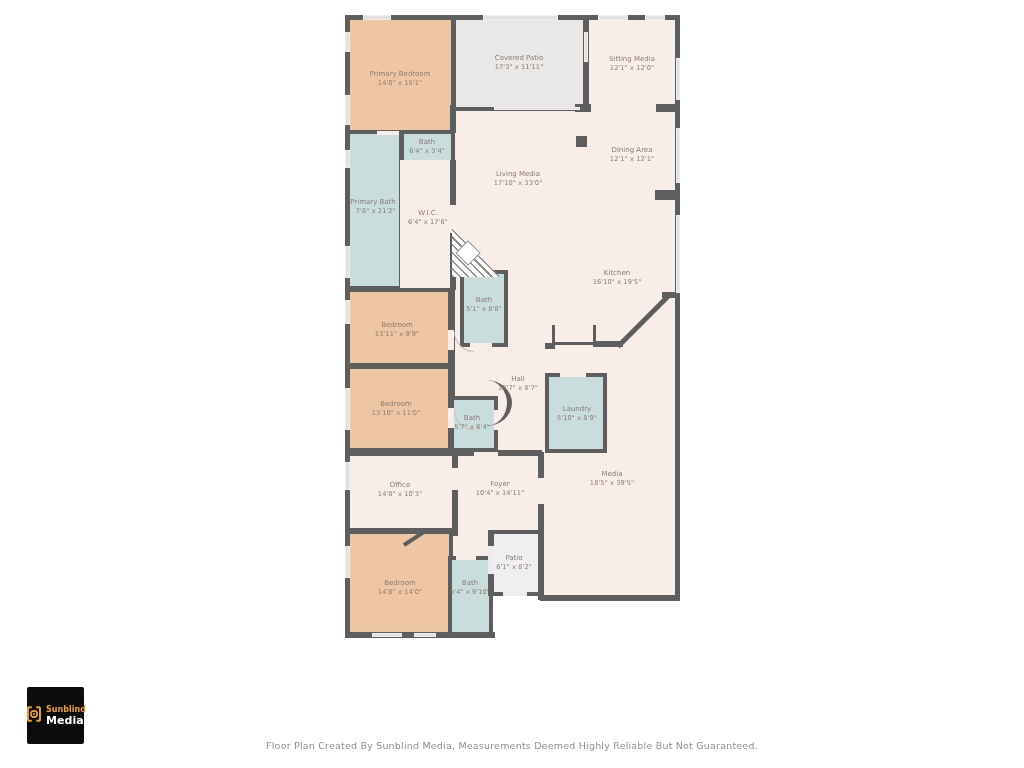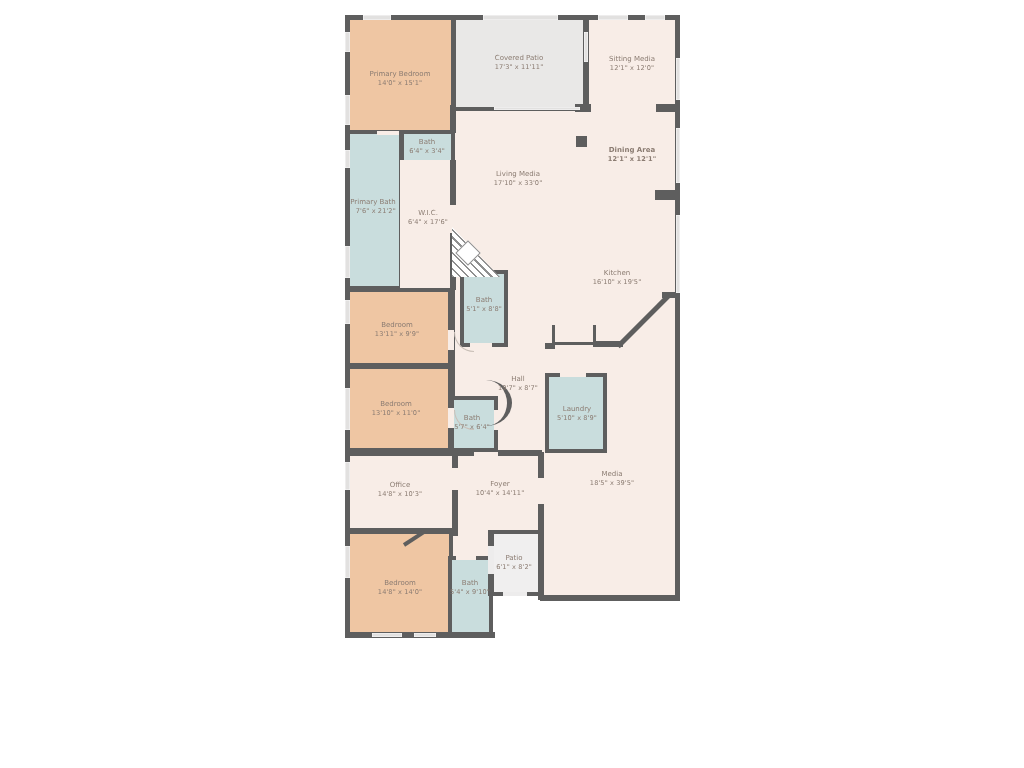--- a/index.html
+++ b/index.html
@@ -127,30 +127,45 @@
   <div class="decor arc-door" style="left:454px;top:332px;width:20px;height:20px;"></div>
   <div class="decor arc-door" style="left:454px;top:410px;width:20px;height:20px;"></div>
 
   <div class="label" style="left:400px;top:79px;"><span>Primary Bedroom</span><br><span class="dims">14'0" x 15'1"</span></div>
   <div class="label" style="left:519px;top:63px;"><span>Covered Patio</span><br><span class="dims">17'3" x 11'11"</span></div>
   <div class="label" style="left:632px;top:64px;"><span>Sitting Media</span><br><span class="dims">12'1" x 12'0"</span></div>
   <div class="label" style="left:427px;top:147px;"><span>Bath</span><br><span class="dims">6'4" x 3'4"</span></div>
   <div class="label" style="left:373px;top:207px;text-align:right;"><span>Primary Bath</span><br><span class="dims">7'6" x 21'2"</span></div>
   <div class="label" style="left:428px;top:218px;"><span>W.I.C.</span><br><span class="dims">6'4" x 17'6"</span></div>
   <div class="label" style="left:518px;top:179px;"><span>Living Media</span><br><span class="dims">17'10" x 33'0"</span></div>
-  <div class="label" style="left:632px;top:155px;font-weight:bold;"><span>Dining Area</span><br><span class="dims">12'1" x 12'1"</span></div>
+  <div class="label" style="left:632px;top:155px;"><span>Dining Area</span><br><span class="dims">12'1" x 12'1"</span></div>
   <div class="label" style="left:617px;top:278px;"><span>Kitchen</span><br><span class="dims">16'10" x 19'5"</span></div>
   <div class="label" style="left:484px;top:305px;"><span>Bath</span><br><span class="dims">5'1" x 8'8"</span></div>
   <div class="label" style="left:397px;top:330px;"><span>Bedroom</span><br><span class="dims">13'11" x 9'9"</span></div>
   <div class="label" style="left:396px;top:409px;"><span>Bedroom</span><br><span class="dims">13'10" x 11'0"</span></div>
   <div class="label" style="left:518px;top:384px;"><span>Hall</span><br><span class="dims">19'7" x 8'7"</span></div>
   <div class="label" style="left:472px;top:423px;"><span>Bath</span><br><span class="dims">5'7" x 6'4"</span></div>
   <div class="label" style="left:577px;top:414px;"><span>Laundry</span><br><span class="dims">5'10" x 8'9"</span></div>
   <div class="label" style="left:400px;top:490px;"><span>Office</span><br><span class="dims">14'8" x 10'3"</span></div>
   <div class="label" style="left:500px;top:489px;"><span>Foyer</span><br><span class="dims">10'4" x 14'11"</span></div>
   <div class="label" style="left:612px;top:479px;"><span>Media</span><br><span class="dims">18'5" x 39'5"</span></div>
   <div class="label" style="left:400px;top:588px;"><span>Bedroom</span><br><span class="dims">14'8" x 14'0"</span></div>
   <div class="label" style="left:470px;top:588px;"><span>Bath</span><br><span class="dims">5'4" x 9'10"</span></div>
   <div class="label" style="left:514px;top:563px;"><span>Patio</span><br><span class="dims">6'1" x 8'2"</span></div>
 
+  <div id="logo">
+    <span>
+      <svg width="18" height="18" viewBox="0 0 24 24">
+        <path d="M9 3 H5 Q4 3 4 4 V20 Q4 21 5 21 H9" fill="none" stroke="#F0A035" stroke-width="2.6"></path>
+        <path d="M15 3 H19 Q20 3 20 4 V20 Q20 21 19 21 H15" fill="none" stroke="#F0A035" stroke-width="2.6"></path>
+        <circle cx="12" cy="12" r="4.2" fill="none" stroke="#F0A035" stroke-width="2.2"></circle>
+        <circle cx="12" cy="12" r="1.4" fill="#F0A035"></circle>
+      </svg>
+    </span>
+    <span class="txt">
+      <span class="l1">Sunblind</span>
+      <span class="l2">Media</span>
+    </span>
+  </div>
 
+  <div id="footer">Floor Plan Created By Sunblind Media, Measurements Deemed Highly Reliable But Not Guaranteed.</div>
 
 </div>
 
 </body></html>

